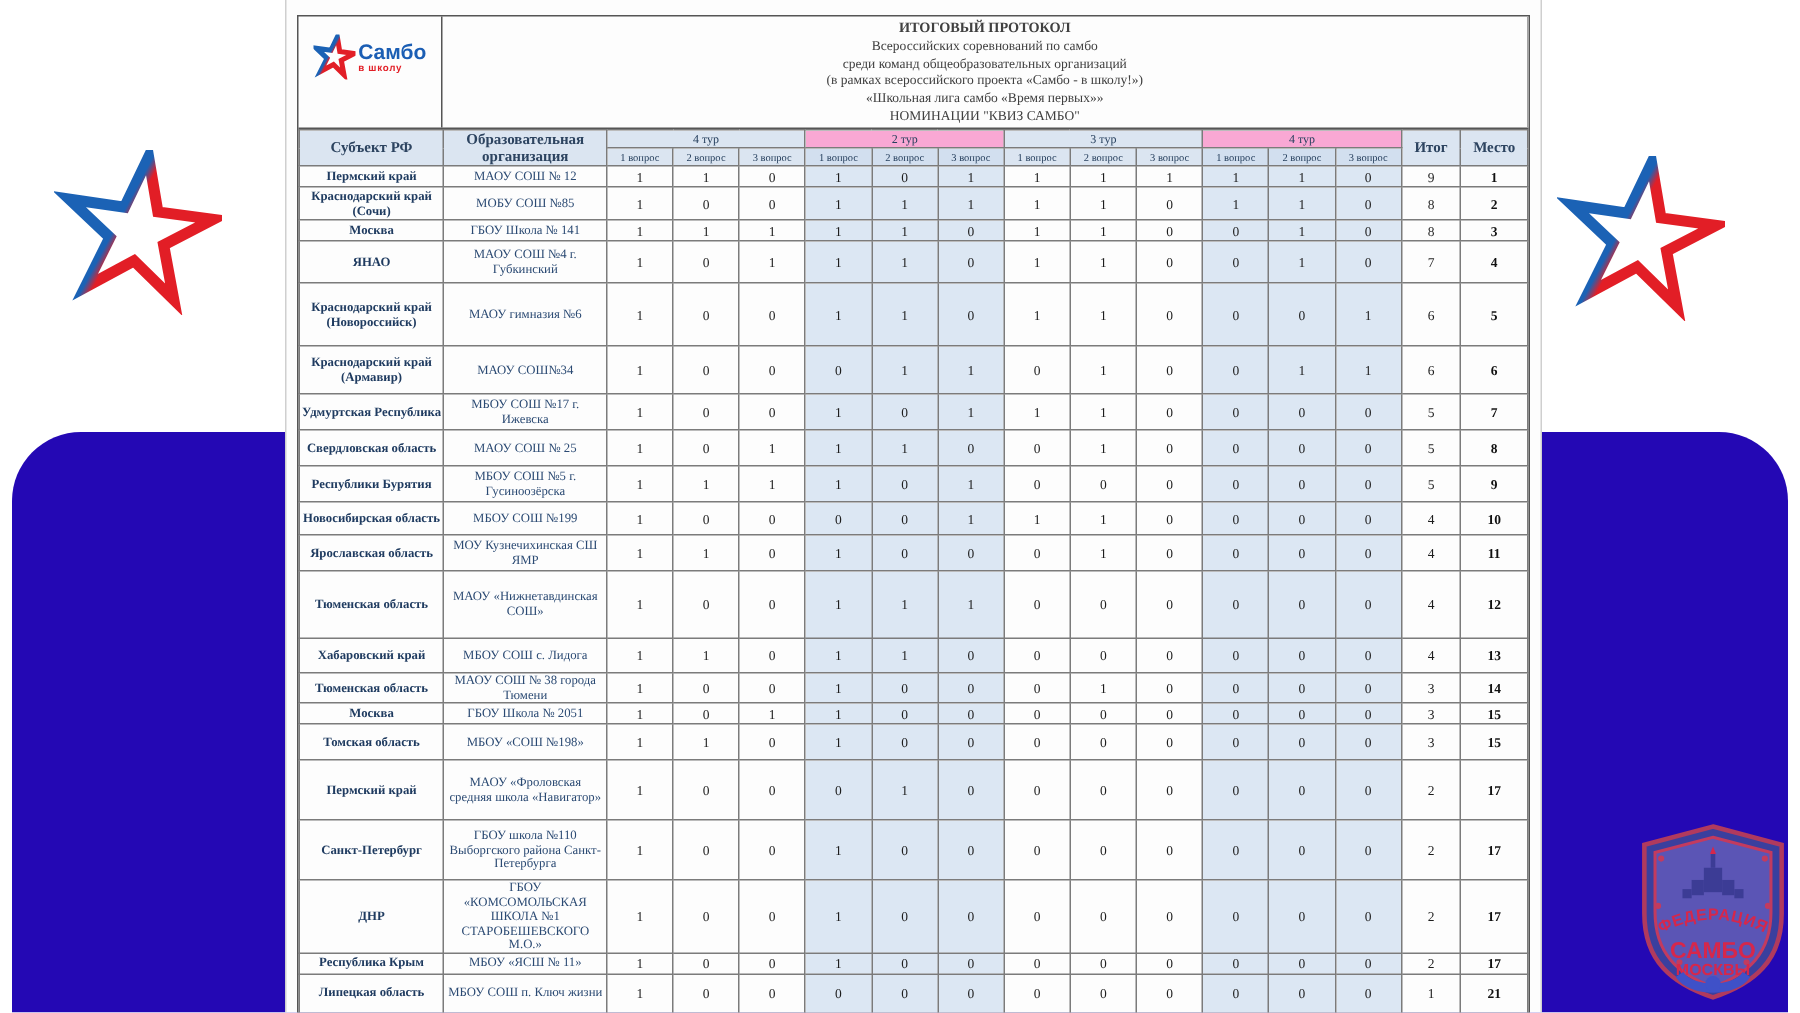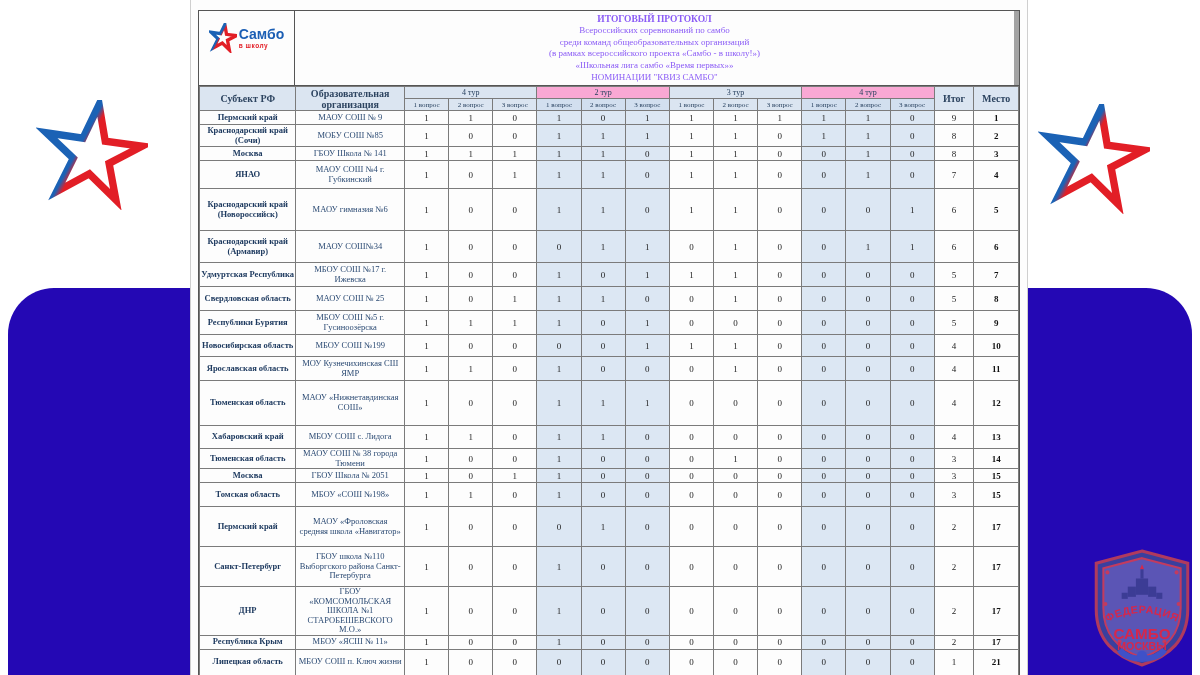--- a/index.html
+++ b/index.html
@@ -24,23 +24,23 @@
   
   .top-band { display:flex; height:75px; border-bottom:1px solid #555; }
   .logo-cell { width:96px; border-right:1px solid #555; display:flex; align-items:flex-start;
                justify-content:center; padding-top:12px; }
   .logo-inner { display:flex; align-items:center; gap:2px; }
   .logo-star svg { display:block; }
   .logo-text-main { font-family:"Liberation Sans", sans-serif; font-weight:bold;
                     font-size:14px; color:#1b5eb4; line-height:1; }
   .logo-text-sub  { font-family:"Liberation Sans", sans-serif; font-weight:bold;
                     font-size:6.5px; color:#e21e26; line-height:1; margin-top:2px; letter-spacing:.5px;}
-  .title-cell { flex:1; border-right:5px solid #a3a3a3; display:flex; flex-direction:column;
+  .title-cell { flex:1; border-right:1px solid #a3a3a3; display:flex; flex-direction:column;
                 align-items:center; justify-content:center; text-align:center;
-                color:#8b5cf6; line-height:1.3; }
+                color:#404040; line-height:1.3; }
   .title-line   { font-size:9px; }
   .title-line.b { font-weight:bold; font-size:9.5px; }
   .date-cell { width:84px; display:flex; flex-direction:column; align-items:center;
                justify-content:flex-start; padding-top:22px; text-align:center;
                font-size:8.5px; color:#1a1a1a; line-height:1.35; }
 
   
   table { border-collapse:collapse; width:100%; table-layout:fixed; }
   th, td { border:1px solid #7b7b7b; overflow:hidden; text-align:center; vertical-align:middle; }
   thead th { background:#dbe5f1; color:#2d4460; font-weight:bold; }
@@ -154,21 +154,21 @@
             <th class="q">2 вопрос</th>
             <th class="q">3 вопрос</th>
             <th class="q sh">1 вопрос</th>
             <th class="q sh">2 вопрос</th>
             <th class="q sh">3 вопрос</th>
           </tr>
         </thead>
         <tbody id="rows">
             <tr style="height: 14px;">
               <td class="subject">Пермский край</td>
-              <td class="org">МАОУ СОШ № 9</td>
+              <td class="org">МАОУ СОШ № 12</td>
               <td class="score">1</td>
               <td class="score">1</td>
               <td class="score">0</td>
               <td class="score sh">1</td>
               <td class="score sh">0</td>
               <td class="score sh">1</td>
               <td class="score">1</td>
               <td class="score">1</td>
               <td class="score">1</td>
               <td class="score sh">1</td>

